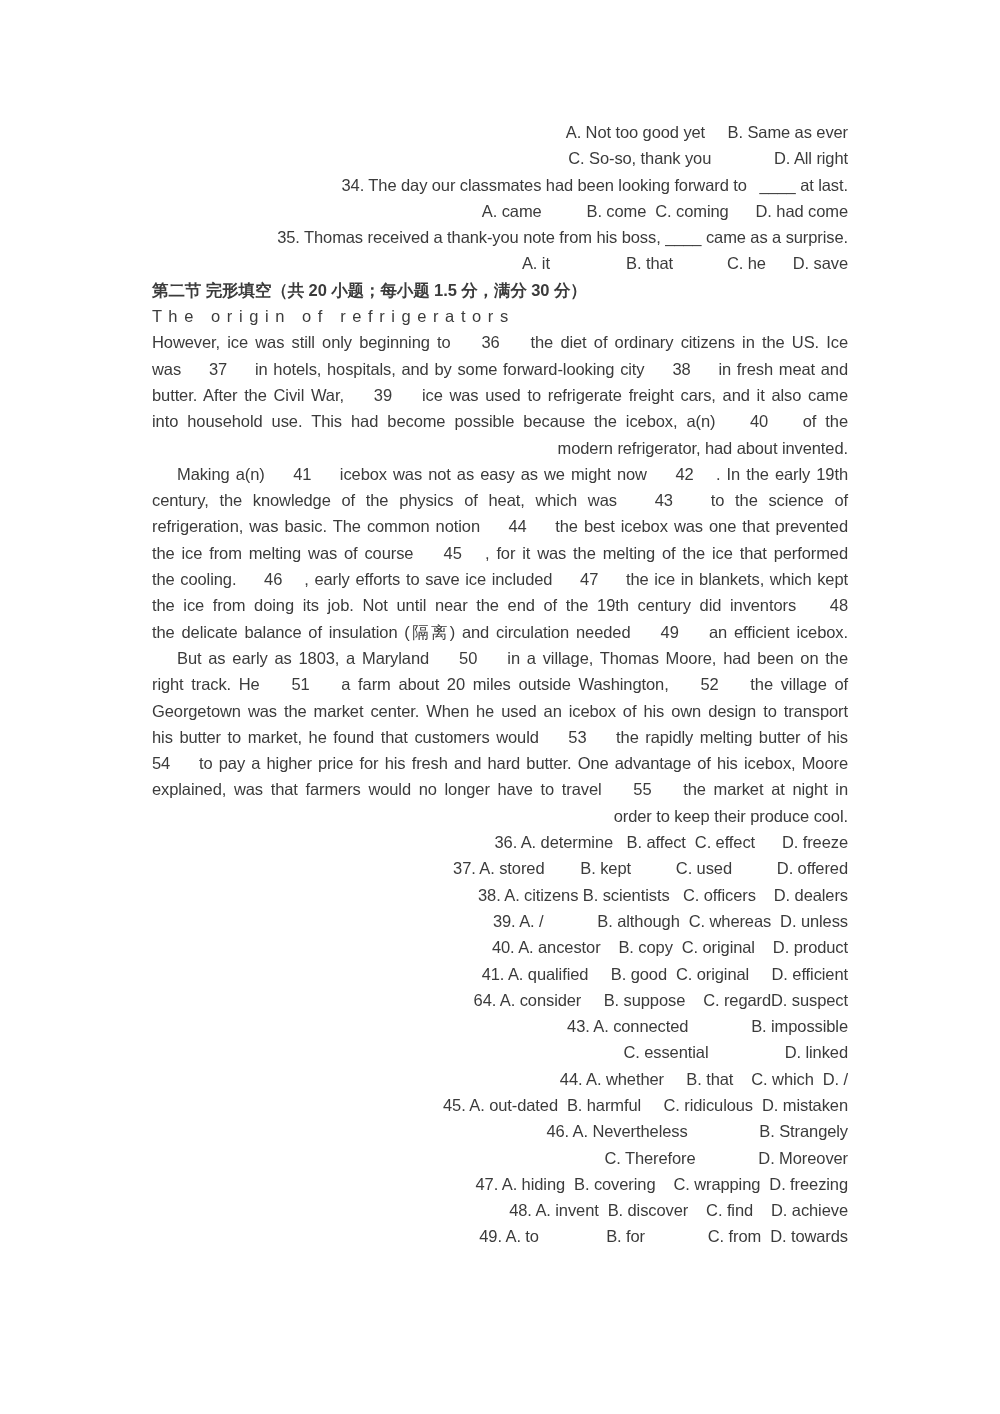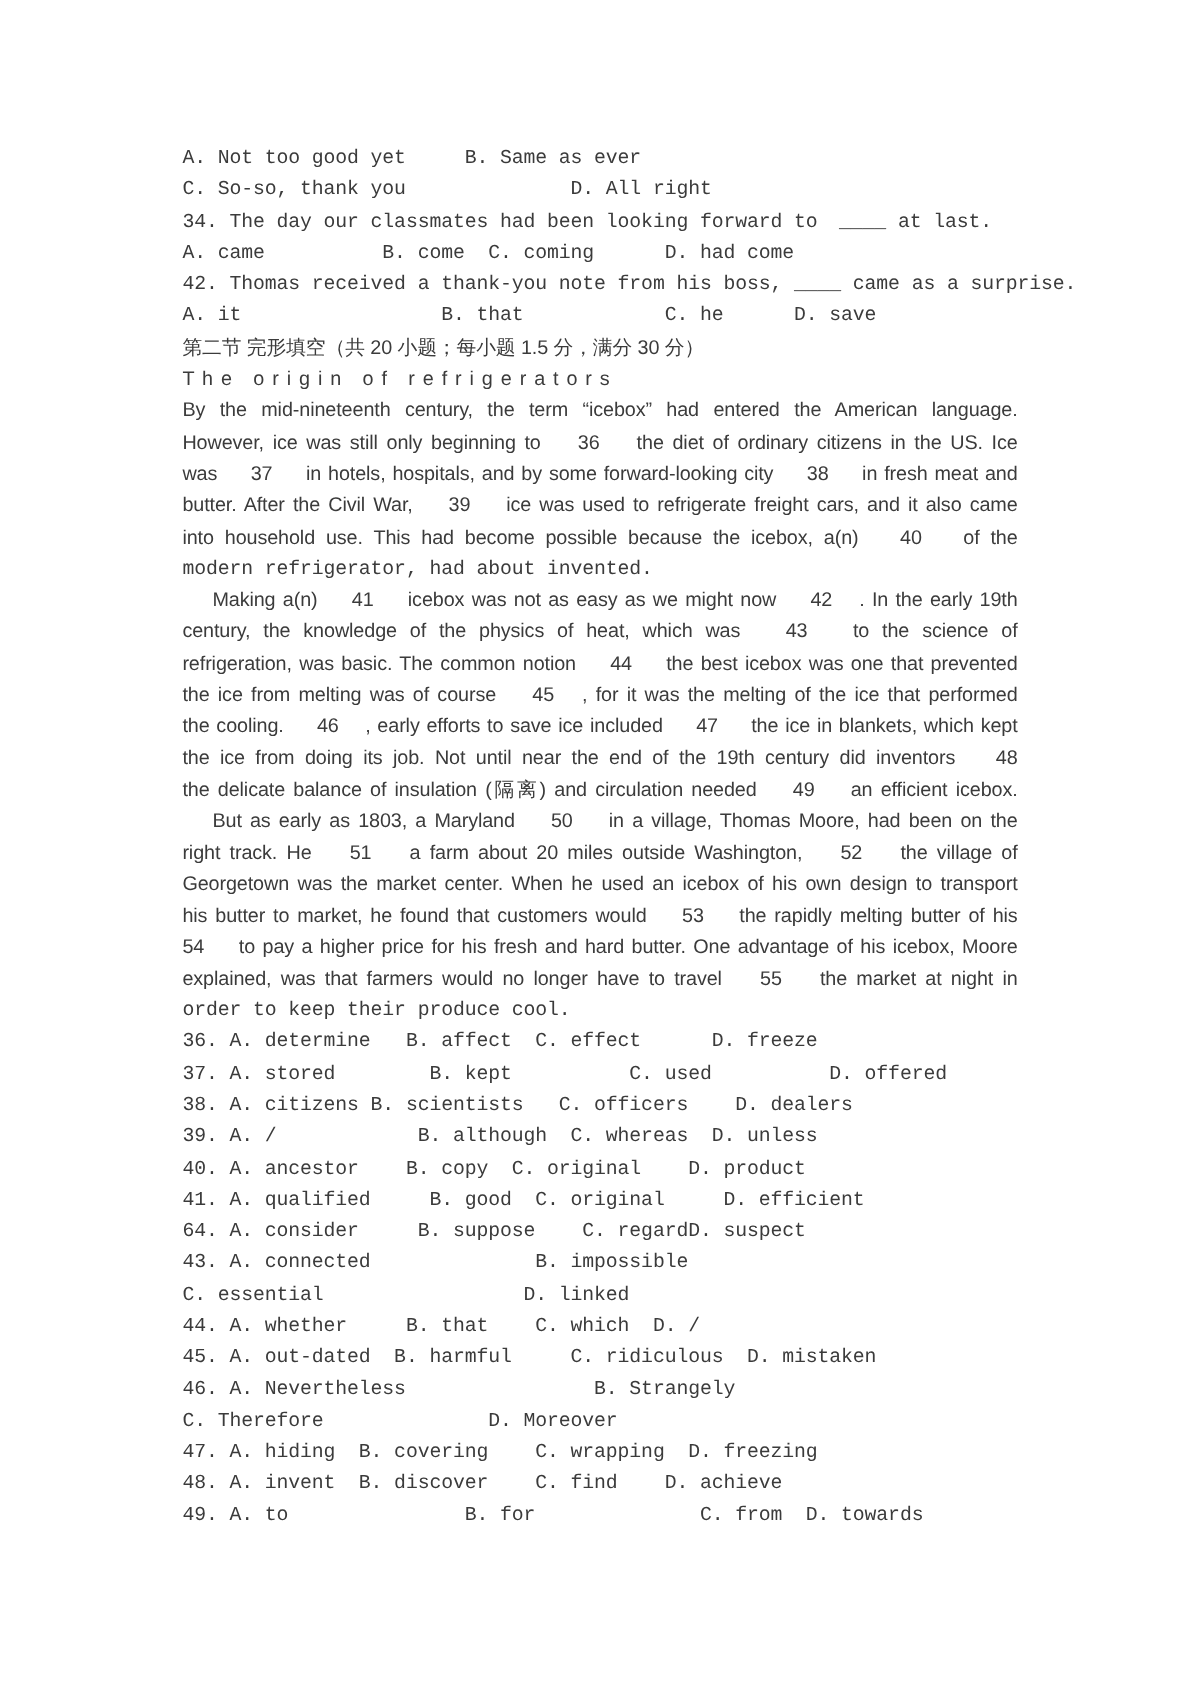--- a/index.html
+++ b/index.html
@@ -21,59 +21,57 @@
     color: #3b3b3b;
     letter-spacing: -0.1px;
     overflow: hidden;
   }
   .bl {
     min-height: 26.3px;
   }
   
   .pline {
     white-space: pre;
-    text-align: left;
-    font-family: Liberation Mono, monospace;
+    text-align: right;
   }
   
   .jline {
     text-align: justify;
     text-align-last: justify;
     white-space: normal;
   }
   
   .jline-indent {
     text-align: justify;
     text-align-last: justify;
     white-space: normal;
     text-indent: 25px;
   }
   .heading {
     white-space: pre;
-    font-weight: 400;
+    font-weight: 700;
   }
   .title {
     white-space: pre;
     letter-spacing: 1px;
   }
 </style>
 </head>
 <body>
 
 <div class="page" style="background: rgb(255, 255, 255); color: rgb(59, 59, 59);">
   <div id="doc-body">
       <div class="bl pline">A. Not too good yet     B. Same as ever</div>
       <div class="bl pline">C. So-so, thank you              D. All right</div>
       <div class="bl pline">34. The day our classmates had been looking forward to  ____ at last.</div>
       <div class="bl pline">A. came          B. come  C. coming      D. had come</div>
-      <div class="bl pline">42. Thomas received a thank-you note from his boss, ____ came as a surprise.</div>
+      <div class="bl pline">35. Thomas received a thank-you note from his boss, ____ came as a surprise.</div>
       <div class="bl pline">A. it                 B. that            C. he      D. save</div>
       <div class="bl heading">第二节 完形填空（共 20 小题；每小题 1.5 分，满分 30 分）</div>
       <div class="bl title">T h e   o r i g i n   o f   r e f r i g e r a t o r s</div>
-      <div class="bl jline">By the mid-nineteenth century, the term “icebox” had entered the American language.</div>
       <div class="bl jline">However, ice was still only beginning to   36   the diet of ordinary citizens in the US. Ice</div>
       <div class="bl jline">was   37   in hotels, hospitals, and by some forward-looking city   38   in fresh meat and</div>
       <div class="bl jline">butter. After the Civil War,   39   ice was used to refrigerate freight cars, and it also came</div>
       <div class="bl jline">into household use. This had become possible because the icebox, a(n)   40   of the</div>
       <div class="bl pline">modern refrigerator, had about invented.</div>
       <div class="bl jline-indent">Making a(n)   41   icebox was not as easy as we might now   42  . In the early 19th</div>
       <div class="bl jline">century, the knowledge of the physics of heat, which was   43   to the science of</div>
       <div class="bl jline">refrigeration, was basic. The common notion   44   the best icebox was one that prevented</div>
       <div class="bl jline">the ice from melting was of course   45  , for it was the melting of the ice that performed</div>
       <div class="bl jline">the cooling.   46  , early efforts to save ice included   47   the ice in blankets, which kept</div>

